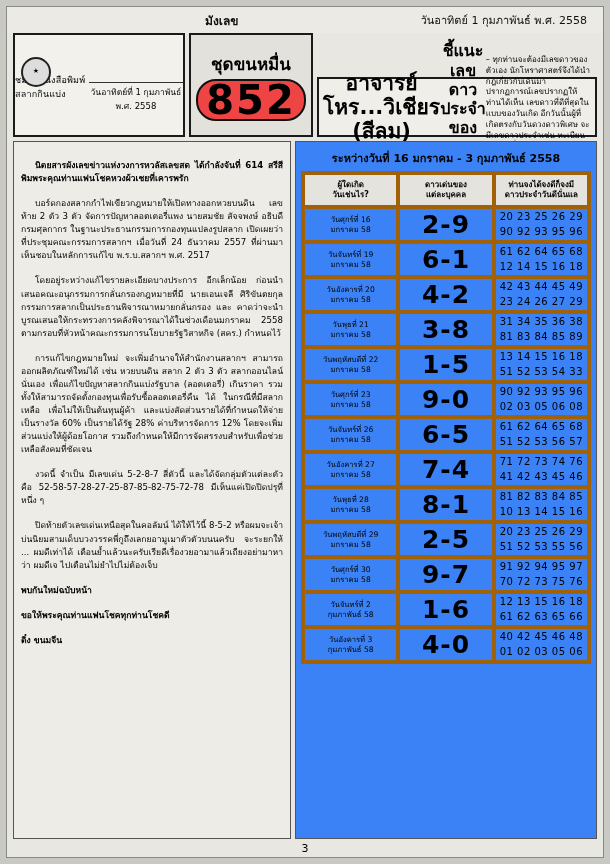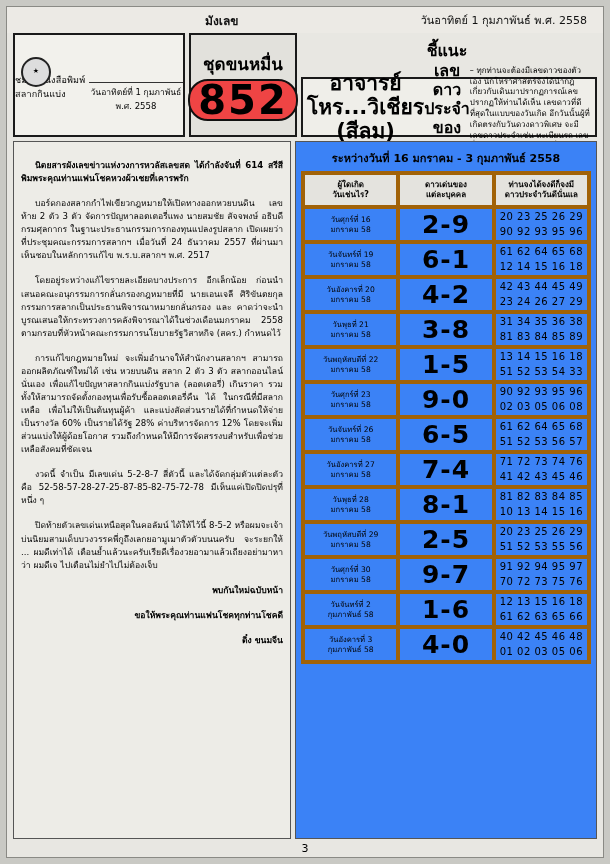--- a/index.html
+++ b/index.html
@@ -62,21 +62,21 @@
     width: 92%; text-align:center; padding-top:2px;
   }
   .logo-badge {
     position: absolute; left: 6px; top: 22px;
     width: 30px; height: 30px; border-radius: 50%;
     border: 2px solid #222; background: #ddd;
     font-size: 7px; display:flex; align-items:center; justify-content:center;
     text-align:center; line-height:1.05;
   }
   .num-box {
-    width: 108px;
+    width: 124px;
     border: 2px solid #1a1a1a;
     background: #e2e1dc;
     display:flex; flex-direction:column; align-items:center;
     justify-content:center;
   }
   .num-box .tag {
     font-size: 17px; font-weight: bold; margin-bottom: 2px;
   }
   .num-box .big {
     font-size: 40px; font-weight: bold; letter-spacing: 2px;
@@ -110,21 +110,21 @@
     width: 278px;
     border: 1px solid #555;
     background: #edece7;
     padding: 5px 7px;
     font-size: 8.6px;
     line-height: 1.52;
     text-align: justify;
     overflow: hidden;
   }
   .col-left p { margin: 12px 0 5px 0; text-indent: 14px; }
-  .col-left p.center { text-align:right; text-indent:0; }
+  .col-left p.center { text-align:left; text-indent:0; }
   .col-left p.bold { font-weight: bold; }
   .col-right {
     flex: 1;
     border: 1px solid #555;
     background: #3b82f6;
     padding: 4px 5px;
     display: flex;
     flex-direction: column;
     min-height: 0;
   }

